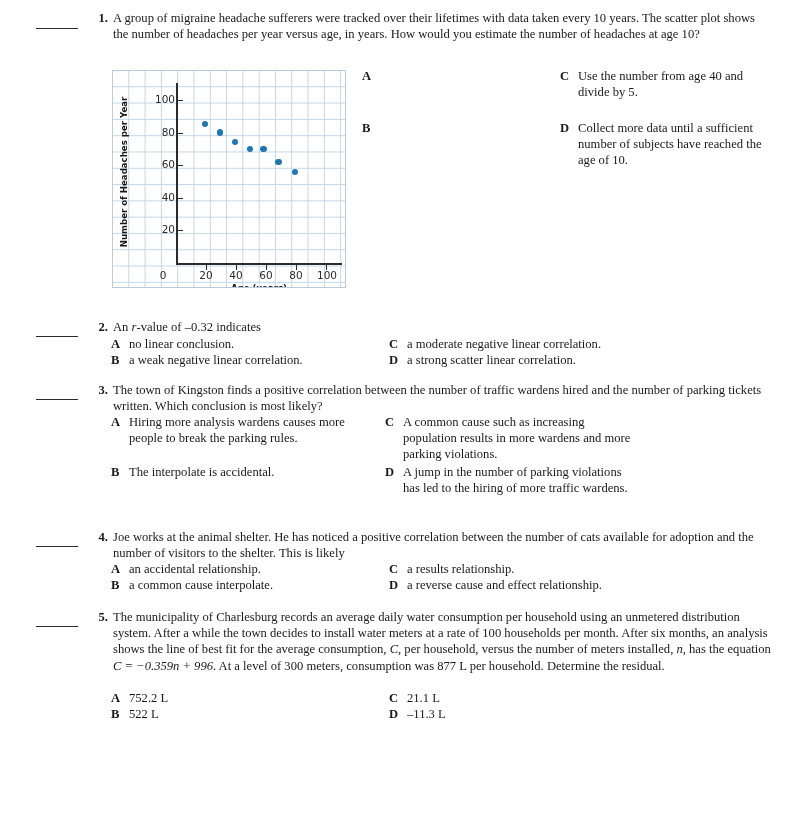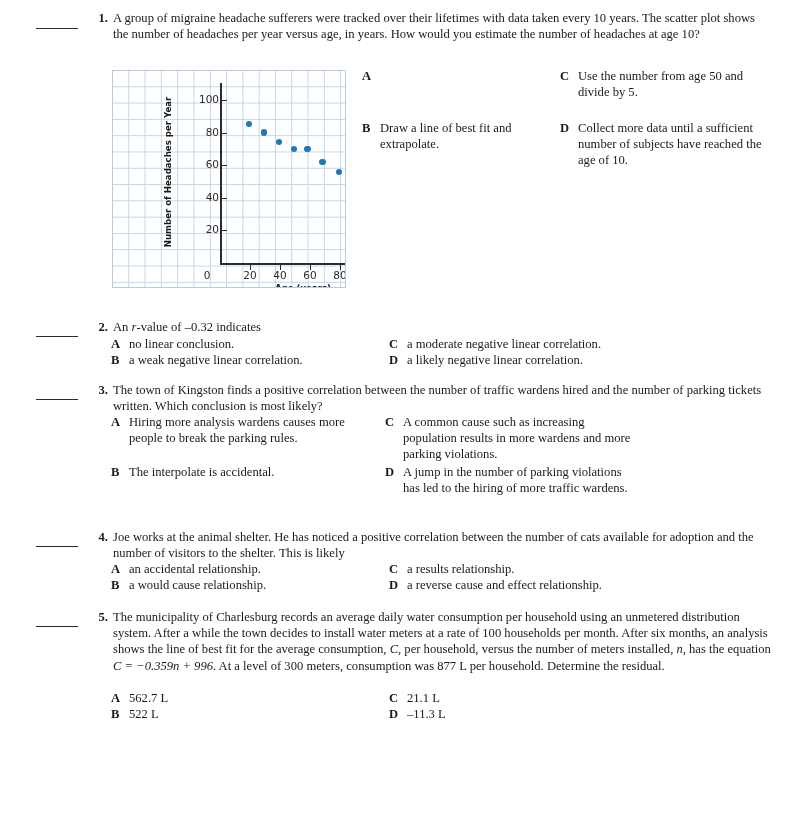--- a/index.html
+++ b/index.html
@@ -102,21 +102,20 @@
     inset: 0;
     background-image:
       linear-gradient(to right,  #c3d6e8 1px, transparent 1px),
       linear-gradient(to bottom, #c3d6e8 1px, transparent 1px);
     background-size: 16.3px 16.3px;
     background-position: -1px -1px;
   }
   .plot {
     position: absolute;
     inset: 0;
-    margin-left: 44px;
   }
   .axis-y {
     position: absolute;
     left: 63px;
     top: 12px;
     width: 1.6px;
     height: 182px;
     background: #2b2b2b;
   }
   .axis-x {
@@ -261,25 +260,24 @@
       <div class="pt" style="left:182.2px; top:101.0px;"></div>
     </div>
   </div>
 
   <div class="opts">
     <div class="opt col-left-w" style="top:68px;">
       <span class="letter">A</span>
     </div>
     <div class="opt col-left-w" style="top:120px;">
       <span class="letter">B</span>
-      <span class="text">Draw a line of best fit and extrapolate.</span>
     </div>
     <div class="opt col-right-w" style="top:68px;">
       <span class="letter">C</span>
-      <span class="text">Use the number from age 50 and divide by 5.</span>
+      <span class="text">Use the number from age 40 and divide by 5.</span>
     </div>
     <div class="opt col-right-w" style="top:120px;">
       <span class="letter">D</span>
       <span class="text">Collect more data until a sufficient number of subjects have reached the age of 10.</span>
     </div>
   </div>
 
   <div class="question" style="top:319px;">
     <div class="blank-line" style="top:17px;"></div>
     <div class="qnum">2.</div>
@@ -293,21 +291,21 @@
     <div class="opt col-left" style="top:352px;">
       <span class="letter">B</span>
       <span class="text">a weak negative linear correlation.</span>
     </div>
     <div class="opt col-right" style="top:336px;">
       <span class="letter">C</span>
       <span class="text">a moderate negative linear correlation.</span>
     </div>
     <div class="opt col-right" style="top:352px;">
       <span class="letter">D</span>
-      <span class="text">a likely negative linear correlation.</span>
+      <span class="text">a strong scatter linear correlation.</span>
     </div>
   </div>
 
   <div class="question" style="top:382px;">
     <div class="blank-line" style="top:17px;"></div>
     <div class="qnum">3.</div>
     <div class="qstem">The town of Kingston finds a positive correlation between the number of traffic wardens hired and the number of parking tickets written. Which conclusion is most likely?</div>
   </div>
   <div class="opts">
     <div class="opt col-left-m" style="top:414px;">
@@ -333,41 +331,41 @@
     <div class="qnum">4.</div>
     <div class="qstem">Joe works at the animal shelter. He has noticed a positive correlation between the number of cats available for adoption and the number of visitors to the shelter. This is likely</div>
   </div>
   <div class="opts">
     <div class="opt col-left" style="top:561px;">
       <span class="letter">A</span>
       <span class="text">an accidental relationship.</span>
     </div>
     <div class="opt col-left" style="top:577px;">
       <span class="letter">B</span>
-      <span class="text">a would cause relationship.</span>
+      <span class="text">a common cause interpolate.</span>
     </div>
     <div class="opt col-right" style="top:561px;">
       <span class="letter">C</span>
       <span class="text">a results relationship.</span>
     </div>
     <div class="opt col-right" style="top:577px;">
       <span class="letter">D</span>
       <span class="text">a reverse cause and effect relationship.</span>
     </div>
   </div>
 
   <div class="question" style="top:609px;">
     <div class="blank-line" style="top:17px;"></div>
     <div class="qnum">5.</div>
     <div class="qstem"><span>The municipality of Charlesburg records an average daily water consumption per household using an unmetered distribution system. After a while the town decides to install water meters at a rate of 100 households per month. After six months, an analysis shows the line of best fit for the average consumption, </span><em>C</em><span>, per household, versus the number of meters installed, </span><em>n</em><span>, has the equation </span><em>C = −0.359n + 996</em><span>. At a level of 300 meters, consumption was 877 L per household. Determine the residual.</span></div>
   </div>
   <div class="opts">
     <div class="opt col-left" style="top:690px;">
       <span class="letter">A</span>
-      <span class="text">562.7 L</span>
+      <span class="text">752.2 L</span>
     </div>
     <div class="opt col-left" style="top:706px;">
       <span class="letter">B</span>
       <span class="text">522 L</span>
     </div>
     <div class="opt col-right" style="top:690px;">
       <span class="letter">C</span>
       <span class="text">21.1 L</span>
     </div>
     <div class="opt col-right" style="top:706px;">

